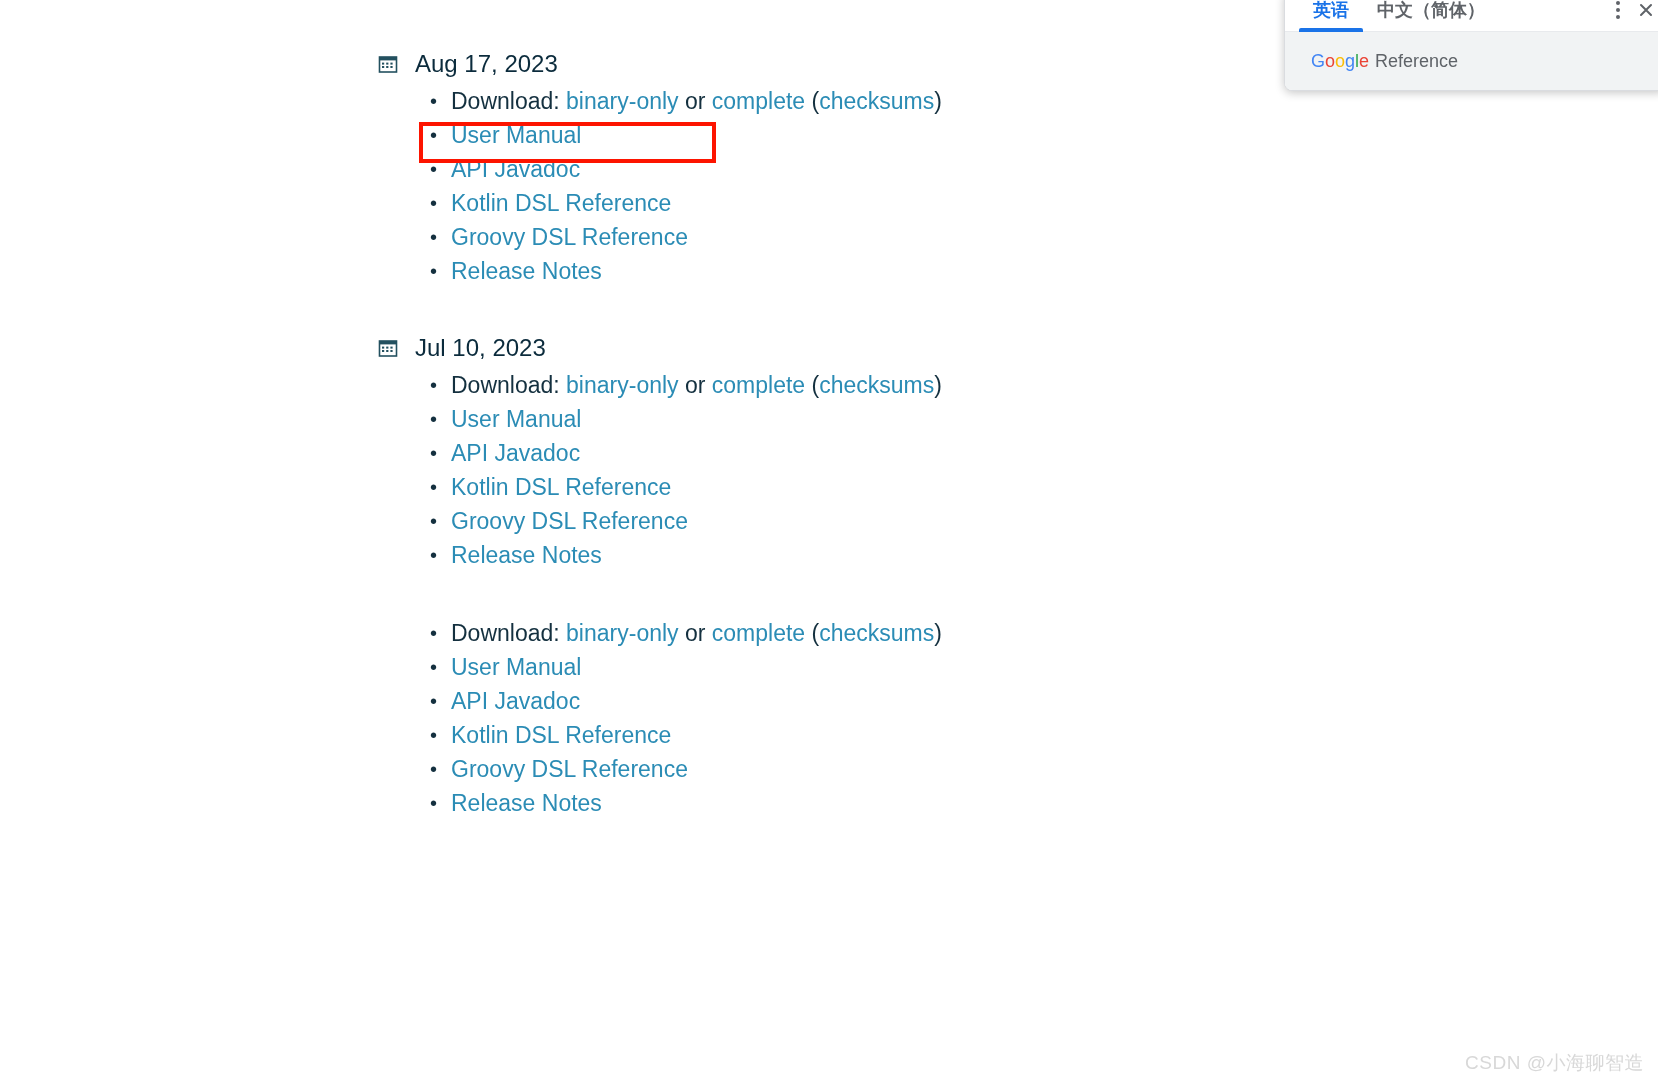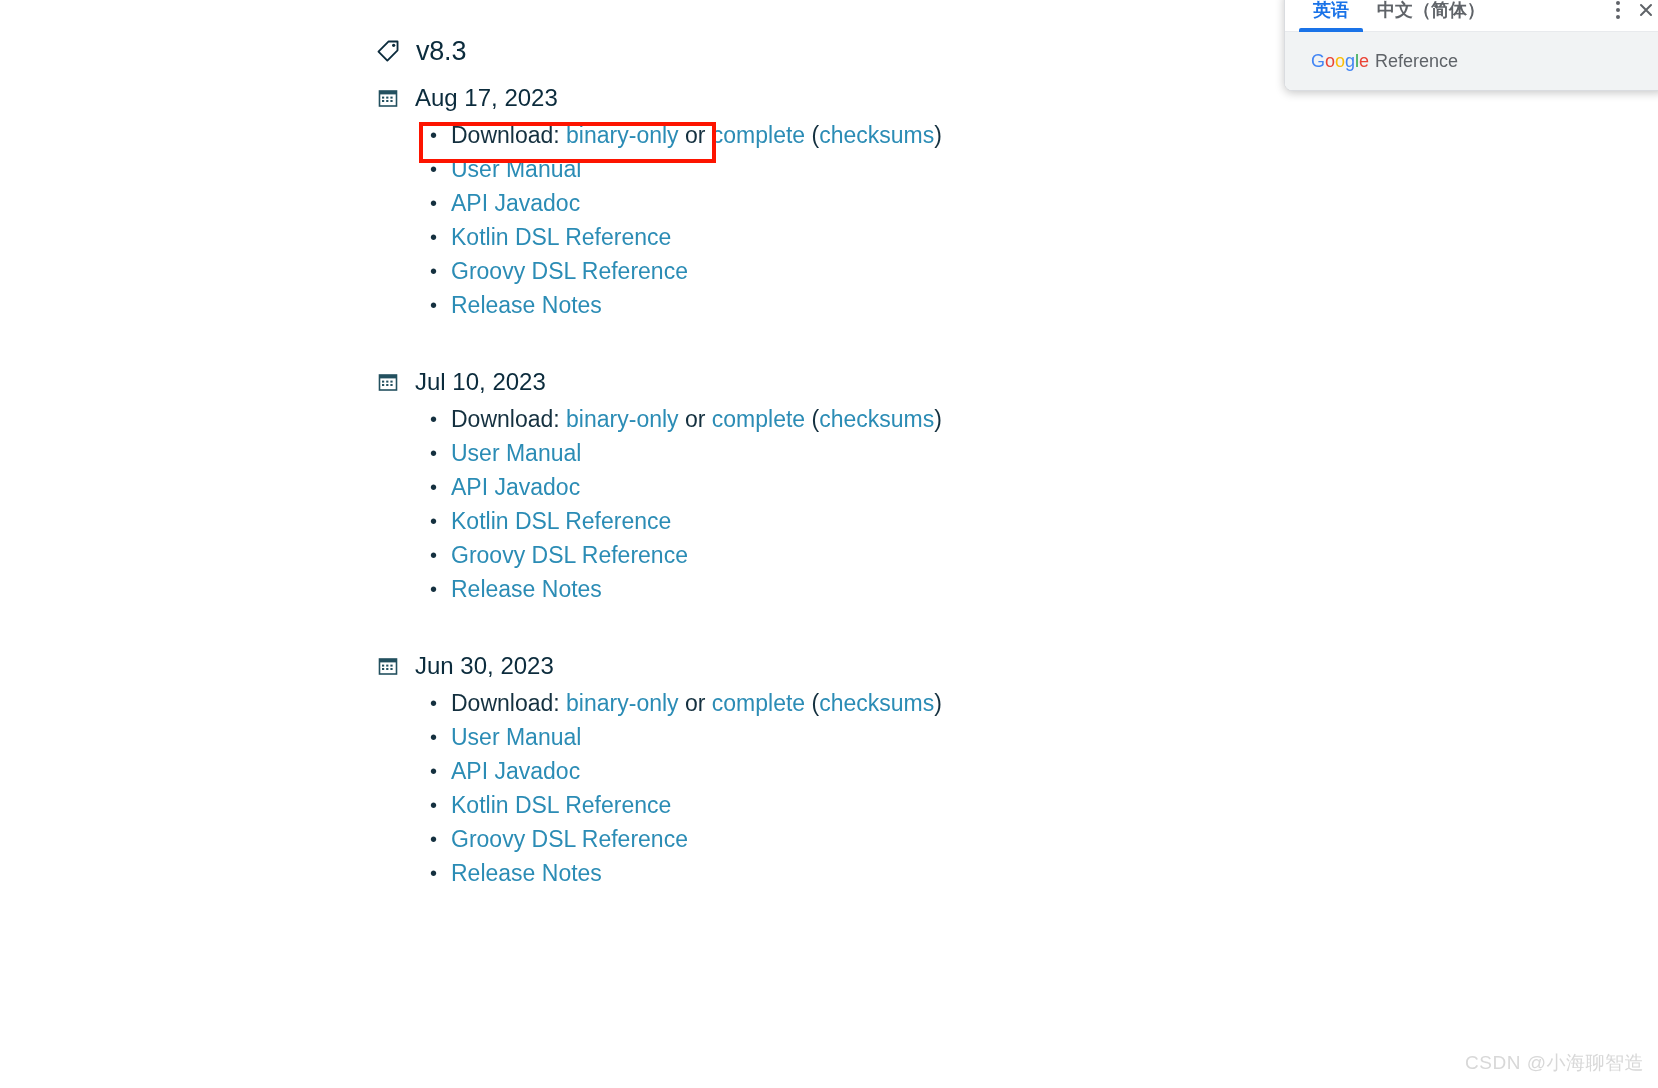--- a/index.html
+++ b/index.html
@@ -211,29 +211,20 @@
     color: #d8d8d8;
     letter-spacing: 0.5px;
     white-space: nowrap;
   }
 </style>
 </head>
 <body>
 
 <div class="releases" id="releases-root">
     <div class="release-block">
-      <div class="release-head">
-        <span>
-          <svg class="tag-icon" viewBox="0 0 24 24" aria-hidden="true">
-            <path d="M3.2 12.6 L11.4 20.8 L20.8 11.4 L20.8 3.2 L12.6 3.2 Z" fill="none" stroke="#0b2b3c" stroke-width="1.7" stroke-linejoin="round"></path>
-            <circle cx="17.2" cy="6.8" r="1.5" fill="#0b2b3c"></circle>
-          </svg>
-        </span>
-        <span class="version-label">v8.3</span>
-      </div>
       <div class="release-date-row">
         <span>
           <svg class="cal-icon" viewBox="0 0 20 20" aria-hidden="true">
             <rect x="1.5" y="3" width="17" height="15" fill="none" stroke="#23505f" stroke-width="1.6"></rect>
             <rect x="1.5" y="3" width="17" height="3.4" fill="#23505f"></rect>
             <g fill="#23505f">
               <rect x="4" y="8.6" width="2.2" height="2"></rect>
               <rect x="8.2" y="8.6" width="2.2" height="2"></rect>
               <rect x="12.4" y="8.6" width="2.2" height="2"></rect>
               <rect x="4" y="12" width="2.2" height="2"></rect>
@@ -274,37 +265,20 @@
       <ul class="links">
         <li class="first-item"><span class="plain">Download:</span> <a class="lk">binary-only</a> <span class="plain">or</span> <a class="lk">complete</a> <span class="plain">(</span><a class="lk">checksums</a><span class="plain">)</span></li>
         <li><a class="lk">User Manual</a></li>
         <li><a class="lk">API Javadoc</a></li>
         <li><a class="lk">Kotlin DSL Reference</a></li>
         <li><a class="lk">Groovy DSL Reference</a></li>
         <li><a class="lk">Release Notes</a></li>
       </ul>
     </div>
     <div class="release-block">
-      <div class="release-date-row">
-        <span>
-          <svg class="cal-icon" viewBox="0 0 20 20" aria-hidden="true">
-            <rect x="1.5" y="3" width="17" height="15" fill="none" stroke="#23505f" stroke-width="1.6"></rect>
-            <rect x="1.5" y="3" width="17" height="3.4" fill="#23505f"></rect>
-            <g fill="#23505f">
-              <rect x="4" y="8.6" width="2.2" height="2"></rect>
-              <rect x="8.2" y="8.6" width="2.2" height="2"></rect>
-              <rect x="12.4" y="8.6" width="2.2" height="2"></rect>
-              <rect x="4" y="12" width="2.2" height="2"></rect>
-              <rect x="8.2" y="12" width="2.2" height="2"></rect>
-              <rect x="12.4" y="12" width="2.2" height="2"></rect>
-            </g>
-          </svg>
-        </span>
-        <span class="date-label">Jun 30, 2023</span>
-      </div>
       <ul class="links">
         <li class="first-item"><span class="plain">Download:</span> <a class="lk">binary-only</a> <span class="plain">or</span> <a class="lk">complete</a> <span class="plain">(</span><a class="lk">checksums</a><span class="plain">)</span></li>
         <li><a class="lk">User Manual</a></li>
         <li><a class="lk">API Javadoc</a></li>
         <li><a class="lk">Kotlin DSL Reference</a></li>
         <li><a class="lk">Groovy DSL Reference</a></li>
         <li><a class="lk">Release Notes</a></li>
       </ul>
     </div>
   </div>

